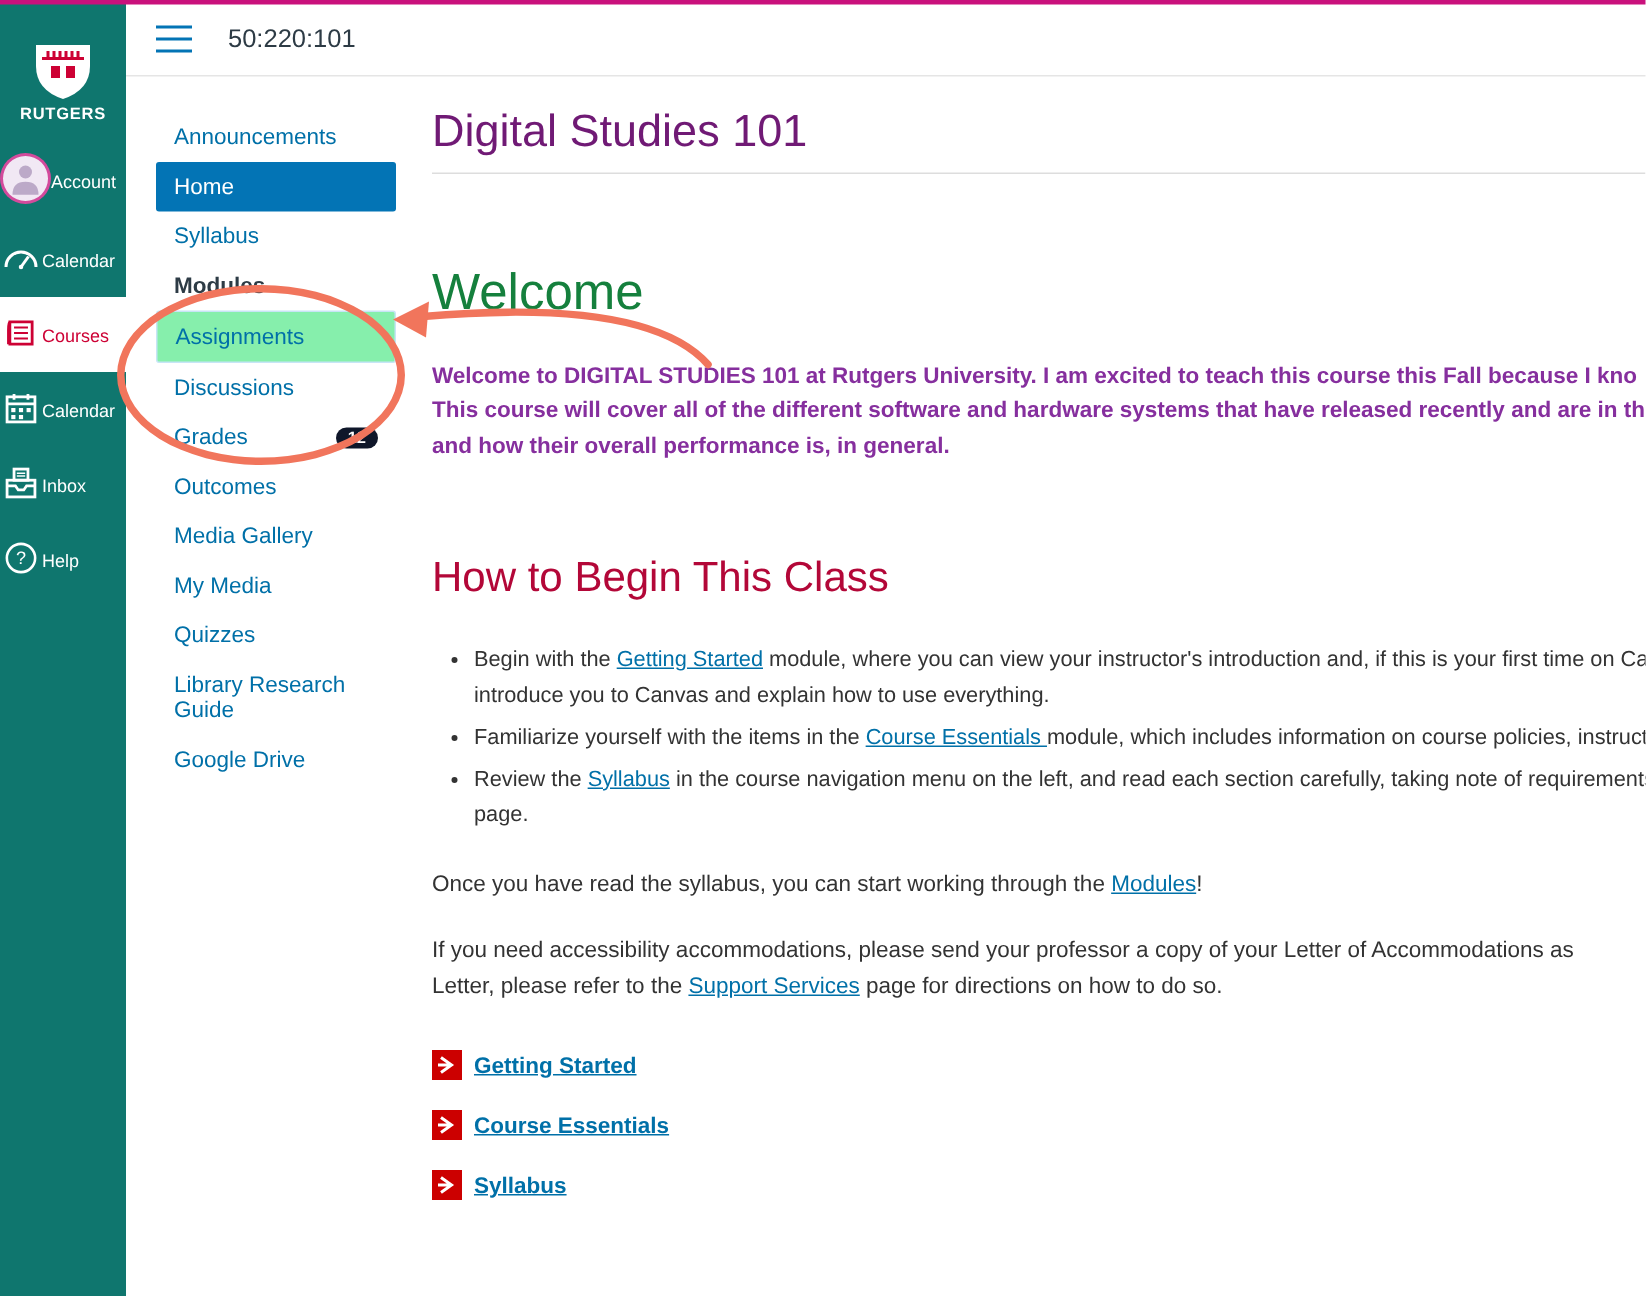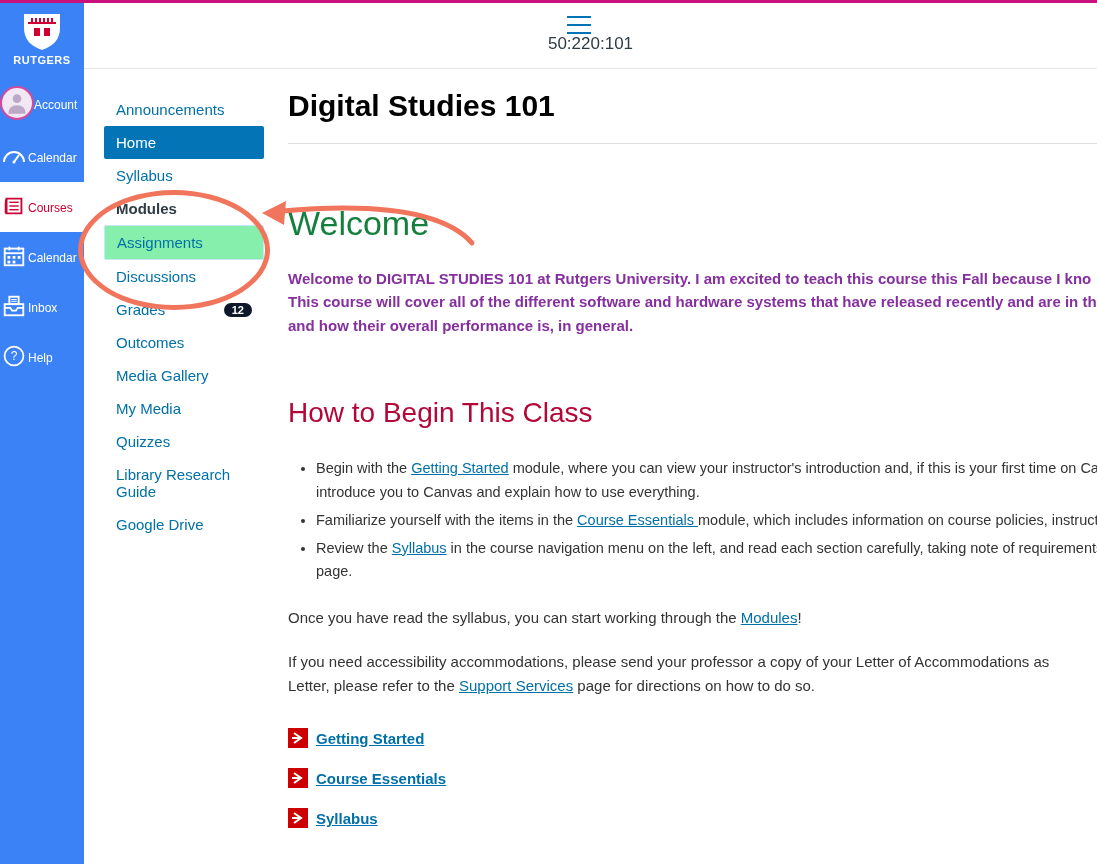--- a/index.html
+++ b/index.html
@@ -14,23 +14,23 @@
 
   
   .topbar {
     position: absolute; top: 0; left: 0; right: 0; height: 3px;
     background: #c9117c;
     z-index: 100;
   }
 
   
   .global-nav {
-    width: 84px; background: #3b82f6; color: #fff;
+    width: 84px; background: #0f766e; color: #fff;
     display: flex; flex-direction: column; align-items: center;
-    padding-top: 8px; font-size: 12px; flex-shrink: 0;
+    padding-top: 24px; font-size: 12px; flex-shrink: 0;
   }
   .global-nav .logo { width: 60px; margin: 4px 0 10px; text-align: center; }
   .global-nav .logo-shield {
     width: 44px; height: 40px; margin: 0 auto 2px;
     display: block;
   }
   .global-nav .logo-text { font-size: 11px; font-weight: bold; letter-spacing: 0.5px; }
   .global-nav .gn-item {
     width: 100%; display: flex; flex-direction: row; align-items: center;
     padding: 10px 0 8px; cursor: pointer; text-decoration: none; color: #fff;
@@ -44,21 +44,21 @@
     background: #f1e8f4;
     margin-bottom: 4px;
     display:flex; align-items:center; justify-content:center;
   }
   .global-nav .avatar-circle svg { width: 26px; height: 26px; }
 
   
   .main { flex: 1; display: flex; flex-direction: column; min-width: 0; }
   .crumb-row {
     display: flex; align-items: center; padding: 16px 20px 14px 20px;
-    border-bottom: 1px solid #e5e5e5; margin: 0 0 0 0; flex-direction: column;
+    border-bottom: 1px solid #e5e5e5; margin: 0 0 0 0;
   }
   .hamburger { width: 24px; height: 18px; margin-right: 24px; cursor: pointer;
     display:flex; flex-direction:column; justify-content:space-between; }
   .hamburger span { height: 2px; background: #0374b5; display:block; width:100%; }
   .crumb { font-size: 17px; color: #2d3b45; }
 
   .body { display: flex; flex: 1; min-height: 0; }
 
   
   .course-nav {
@@ -77,21 +77,21 @@
   .course-nav .badge {
     background: #0f172a; color:#fff; border-radius: 10px;
     font-size: 11px; padding: 1px 8px; font-weight: bold;
   }
 
   
   .content {
     flex: 1; padding: 20px 0 40px 24px; overflow: hidden; min-width: 0;
     position: relative;
   }
-  .page-title { font-size: 30px; font-weight: 700; color: #000000; margin-bottom: 20px; }
+  .page-title { font-size: 30px; font-weight: 400; color: #701a75; margin-bottom: 10px; }
   .page-title + hr { border:none; border-top:1px solid #ddd; margin-bottom: 60px; }
 
   .welcome-h { color: #15803d; font-size: 34px; font-weight: 400; margin-bottom: 24px; }
   .welcome-p { color: #862f9e; font-weight: 700; font-size: 15px; line-height: 1.55; margin-bottom: 60px; white-space: nowrap; }
 
   .howto-h { color: #b30738; font-size: 28px; font-weight: 400; margin-bottom: 28px; }
   .content ul { margin: 0 0 22px 28px; padding:0; }
   .content ul li { font-size: 14.5px; line-height: 1.65; margin-bottom: 4px; color:#333; white-space: nowrap; }
   .content p.body-p { font-size: 15px; line-height: 1.6; margin-bottom: 20px; color:#333; white-space: nowrap; }
   .content a.link { color: #0070a8; text-decoration: underline; cursor:pointer; }

